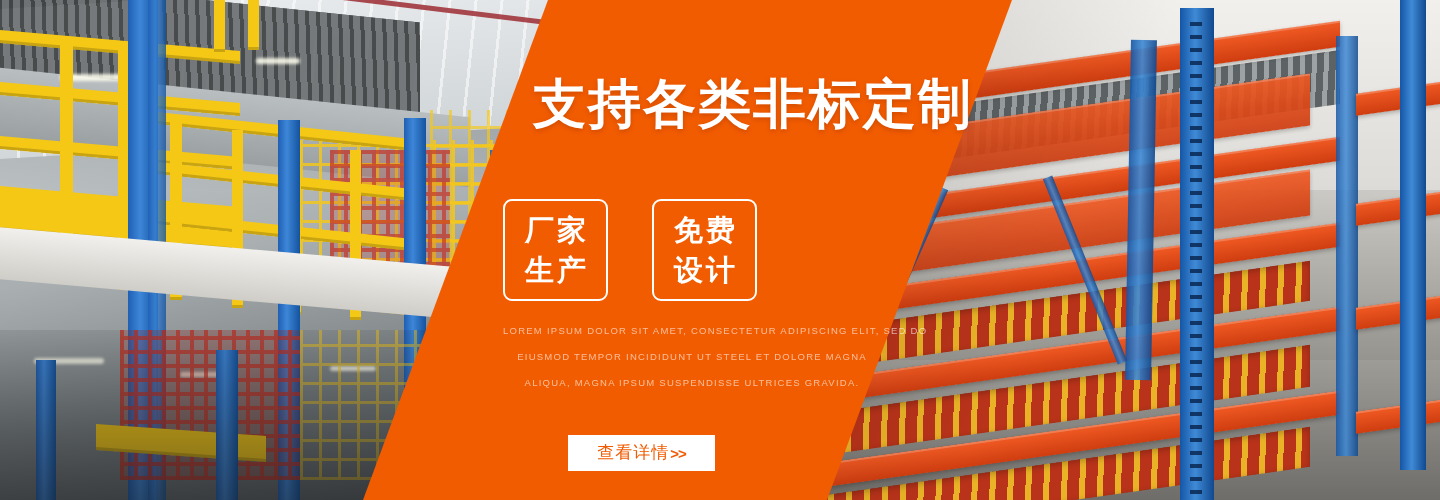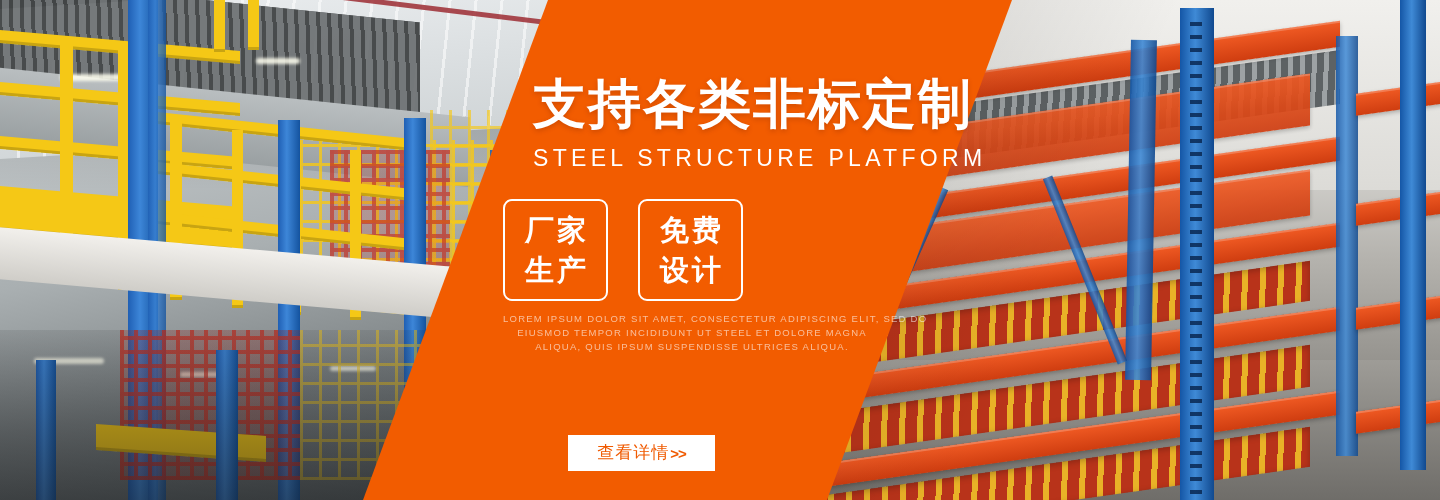--- a/index.html
+++ b/index.html
@@ -153,21 +153,21 @@
     position:absolute; left:533px; top:145px;
     color:#ffffff;
     font-size:23px;
     line-height:26px;
     letter-spacing:4.3px;
     white-space:nowrap;
   }
 
   .tagbox-row{
     position:absolute; left:503px; top:199px;
-    display:flex; gap:30px;
+    display:flex; gap:44px;
   }
   .tagbox{
     width:105px;height:102px;
     border:2px solid #ffffff;
     border-radius:9px;
     display:flex;flex-direction:column;
     align-items:center;justify-content:center;
     color:#ffffff;
     font-size:29px;
     font-weight:bold;
@@ -179,21 +179,21 @@
 
   .legal{
     position:absolute; left:503px; top:312px; width:378px;
     text-align:center;
     color:rgba(255,255,255,.60);
     font-size:9.5px;
     line-height:14px;
     letter-spacing:1.25px;
     white-space:nowrap;
   }
-  .legal div{white-space:nowrap;}
+  .legal div{white-space:nowrap;margin-top:12px;}
 
   .cta{
     position:absolute; left:568px; top:435px;
     width:147px;height:36px;
     background:#ffffff;
     border:0;
     display:flex;align-items:center;justify-content:center;
     cursor:pointer;
     text-decoration:none;
   }
@@ -312,41 +312,40 @@
 
     <div class="pr-shade"></div>
   </div>
 
   <div class="panel"></div>
 
   <div class="content">
 
     <div class="headline">支持各类非标定制</div>
 
-    <div class="subhead">STEEL STRUCTURE PLATFORM</div>
 
     <div class="tagbox-row">
 
       <div class="tagbox">
         <span>厂家</span>
         <span>生产</span>
       </div>
 
 
       <div class="tagbox">
         <span>免费</span>
         <span>设计</span>
       </div>
 
     </div>
 
     <div class="legal">
       <div>LOREM IPSUM DOLOR SIT AMET, CONSECTETUR ADIPISCING ELIT, SED DO</div>
       <div>EIUSMOD TEMPOR INCIDIDUNT UT STEEL ET DOLORE MAGNA</div>
-      <div>ALIQUA, QUIS IPSUM SUSPENDISSE ULTRICES ALIQUA.</div>
+      <div>ALIQUA, MAGNA IPSUM SUSPENDISSE ULTRICES GRAVIDA.</div>
     </div>
 
     <a class="cta" href="#">
       <span class="cta-label">查看详情</span>
       <span class="cta-arrow">&gt;&gt;</span>
     </a>
 
   </div>
 </div>
 

